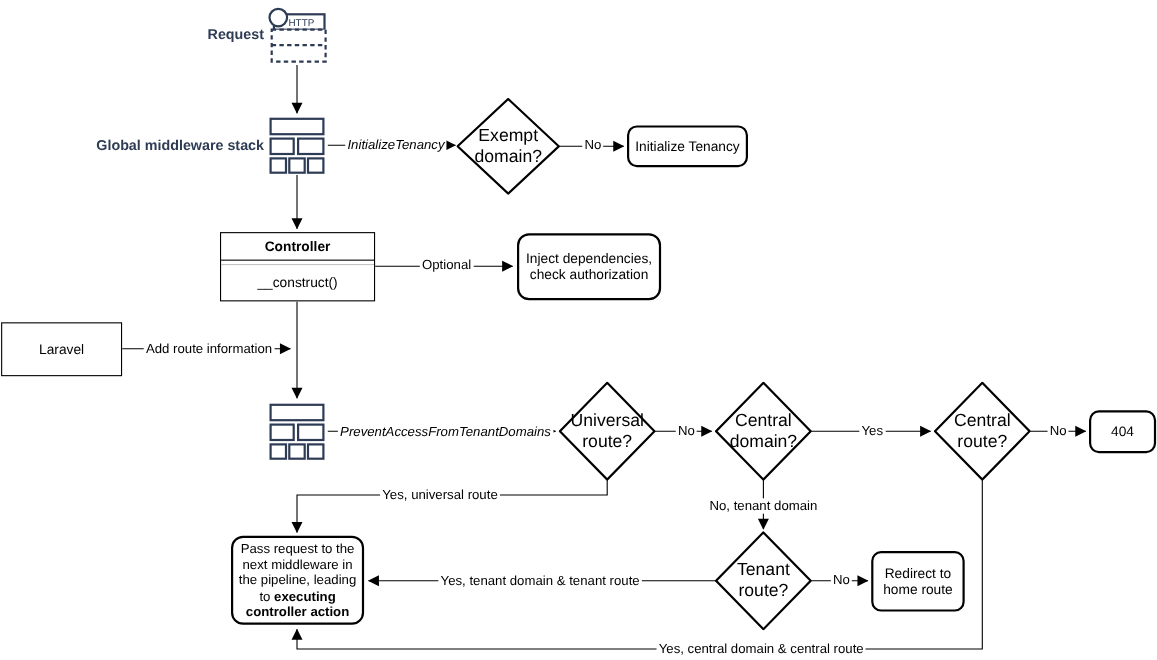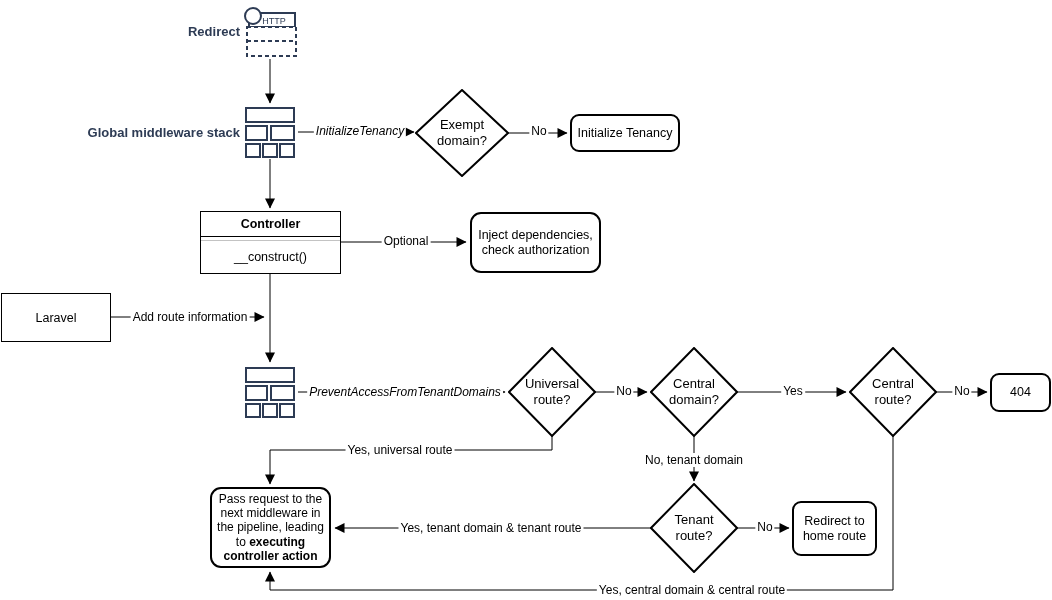--- a/index.html
+++ b/index.html
@@ -13,21 +13,21 @@
     text-align:center;font-size:12.5px;line-height:14.5px;padding:2px;}
   .thickbox{border-width:2.5px;border-radius:11px;}
   .plainrect{border:1px solid #000;display:flex;align-items:center;justify-content:center;font-size:12.5px;}
   .uml{border:1px solid #000;display:flex;flex-direction:column;}
   .uml-title{height:24px;display:flex;align-items:center;justify-content:center;
     font-weight:bold;font-size:12.5px;border-bottom:1px solid #000;}
   .uml-body{flex:1;margin-top:3px;border-top:1px solid #c3c3c3;display:flex;align-items:center;justify-content:center;font-size:12.5px;}
   .diamond{position:absolute;z-index:2;background:transparent;}
   .diamond svg{position:absolute;left:0;top:0;}
   .diamond .dlabel{position:absolute;left:0;top:0;right:0;bottom:0;display:flex;align-items:center;justify-content:center;
-    text-align:center;font-size:13px;line-height:1.2;padding:14px;}
+    text-align:center;font-size:16px;line-height:1.2;padding:14px;}
   .sidelabel{position:absolute;z-index:2;font-weight:bold;font-size:13px;color:#2d3b54;text-align:right;
     white-space:nowrap;transform:translateY(-50%);}
   .icon{position:absolute;z-index:2;}
   .elabel{position:absolute;z-index:3;transform:translate(-50%,-50%);background:#fff;padding:0 2px;
     font-size:12px;white-space:nowrap;color:#000;}
   .elabel.it{font-style:italic;}
   .pass-box{font-size:12px;line-height:14.3px;padding:4px 2px;}
   .pass-box b{font-weight:bold;}
 </style>
 </head>
@@ -54,21 +54,21 @@
       <path d="M736,392 L846,392" marker-end="url(#arr)"></path>
       <path d="M935,392 L987,392" marker-end="url(#arr)"></path>
       <path d="M552,435 L552,450 L270,450 L270,484" marker-end="url(#arr)"></path>
       <path d="M694,435 L694,481" marker-end="url(#arr)"></path>
       <path d="M652,528 L335,528" marker-end="url(#arr)"></path>
       <path d="M736,528 L789,528" marker-end="url(#arr)"></path>
       <path d="M893,435 L893,590 L270,590 L270,572" marker-end="url(#arr)"></path>
     </g>
   </svg>
 
-  <div class="sidelabel" style="left:40px;top:31px;width:200px;">Redirect</div>
+  <div class="sidelabel" style="left:40px;top:31px;width:200px;">Request</div>
   <div class="sidelabel" style="left:40px;top:132px;width:200px;">Global middleware stack</div>
 
   <div class="icon" style="left:243px;top:4px;">
     <svg width="56" height="55" viewBox="0 0 56 55">
       <g stroke="#2d3b54" stroke-width="2" fill="#fff">
         <rect x="6" y="9" width="46" height="14"></rect>
         <circle cx="10" cy="12" r="8"></circle>
         <rect x="4" y="23" width="49" height="29" stroke-dasharray="4 3"></rect>
         <line x1="4" y1="37" x2="53" y2="37" stroke-dasharray="4 3"></line>
       </g>

